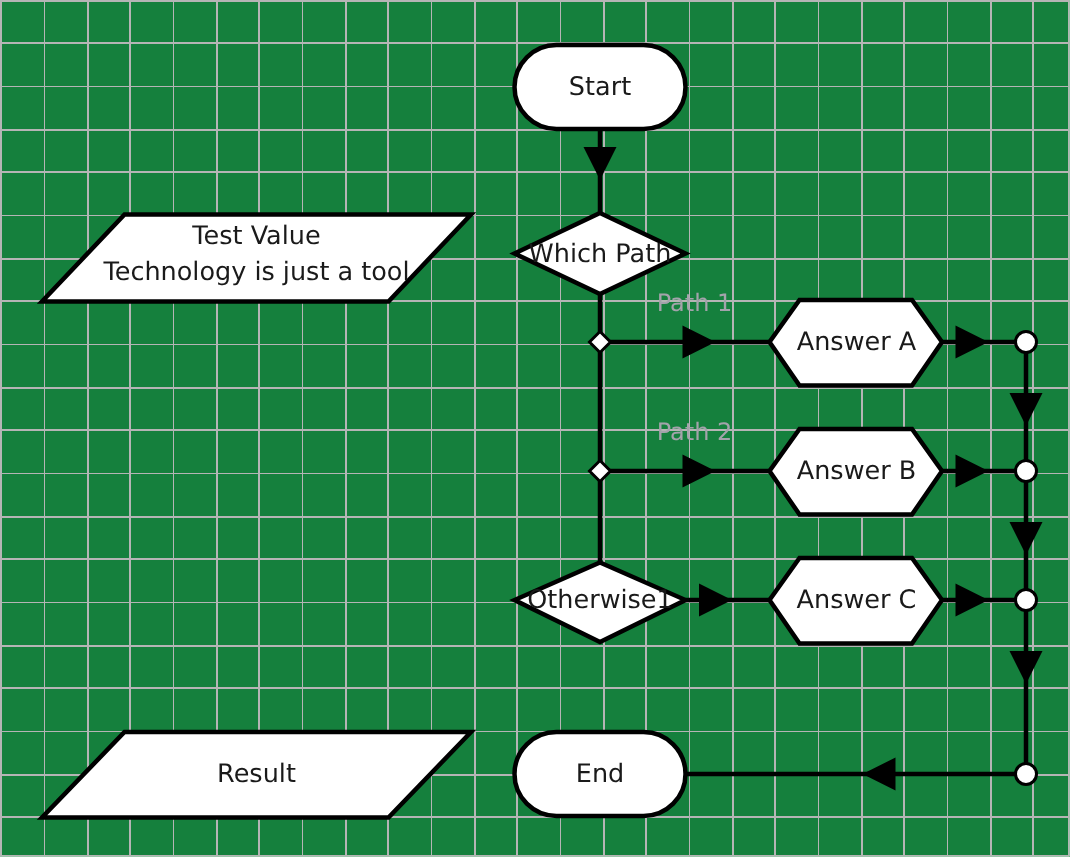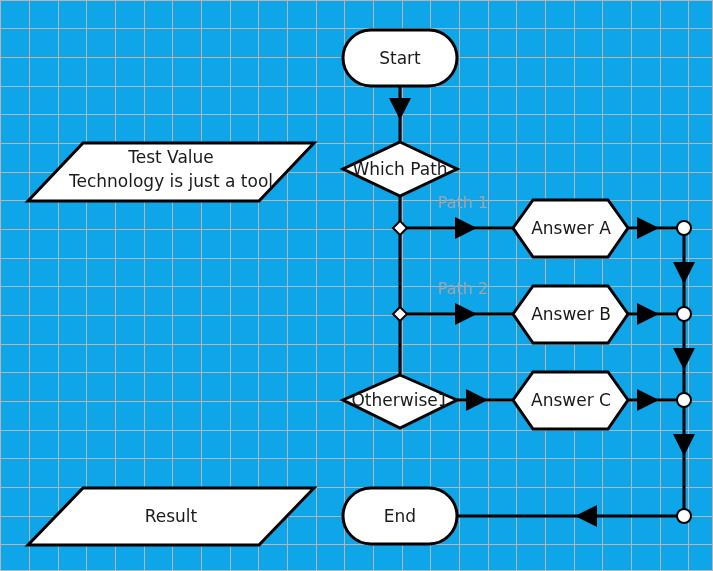--- a/index.html
+++ b/index.html
@@ -9,21 +9,21 @@
     background: #ffffff;
   }
   body {
     font-family: "DejaVu Sans", sans-serif;
   }
   #canvas {
     position: relative;
     width: 713px;
     height: 571px;
     overflow: hidden;
-    background: #0ea5e9;
+    background: #15803d;
   }
   #canvas svg {
     position: absolute;
     left: 0;
     top: 0;
   }
   .grid-line {
     stroke: #b5b5b5;
     stroke-width: 1;
     shape-rendering: crispEdges;

